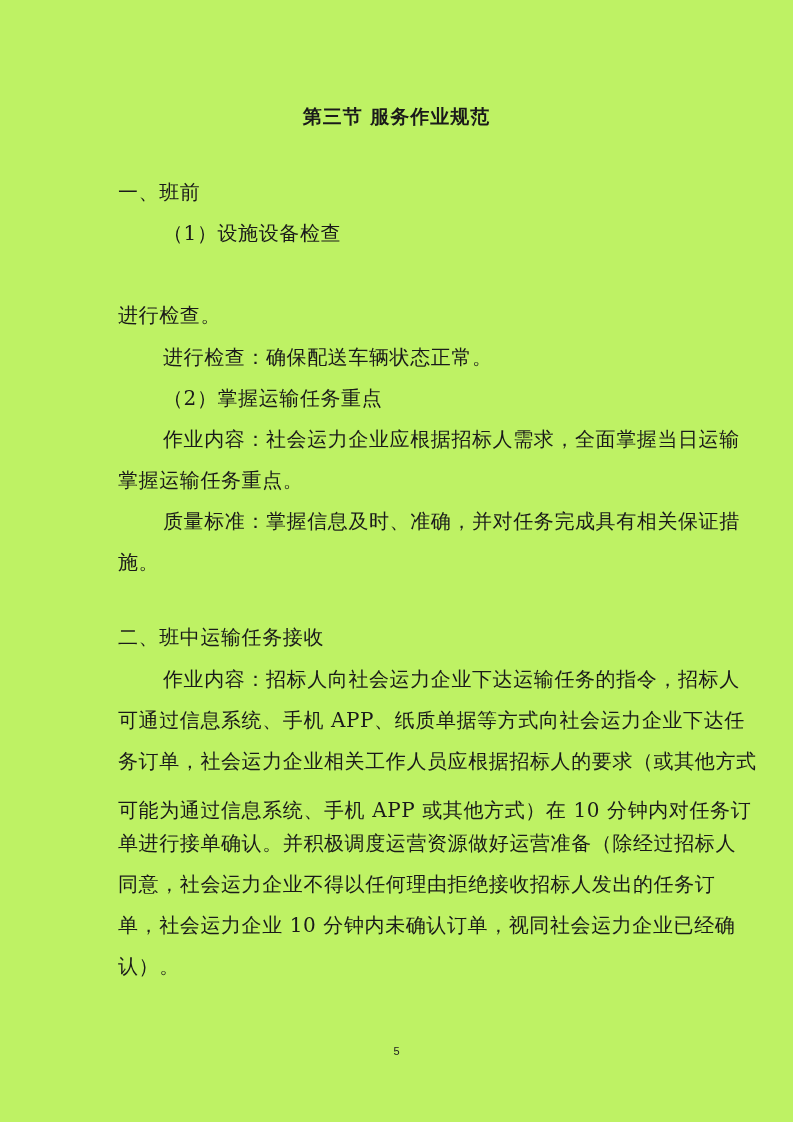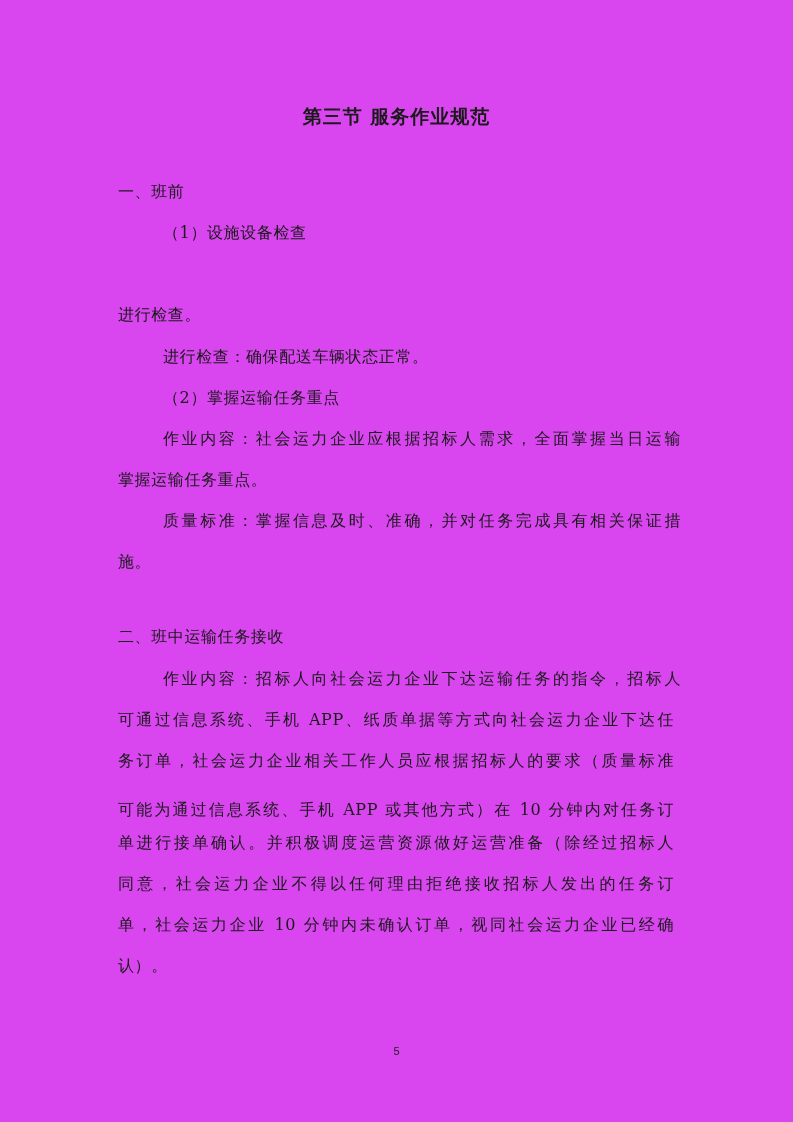--- a/index.html
+++ b/index.html
@@ -1,25 +1,25 @@
 <!DOCTYPE html>
 <html><head>
   <meta charset="utf-8">
   <style>
     html, body { margin: 0; padding: 0; background: #ffffff; }
     body {
       width: 793px; height: 1122px; position: relative; overflow: hidden;
       font-family: "DejaVu Serif", "Liberation Serif", serif;
       color: #1a1a1a;
     }
-    .page { position: absolute; left: 0; top: 0; width: 793px; height: 1122px; background: #d946ef; }
+    .page { position: absolute; left: 0; top: 0; width: 793px; height: 1122px; background: #bef264; }
     .line {
       position: absolute;
       left: 118px;
-      font-size: 16px;
+      font-size: 20px;
       line-height: 24px;
       white-space: nowrap;
       letter-spacing: 0.6px;
     }
     .indent { left: 157px; margin-left: 6px; }
     .title {
       position: absolute; top: 104px; left: 0; width: 793px;
       text-align: center; font-weight: bold; font-size: 19px;
       font-family: "DejaVu Sans", "Liberation Sans", sans-serif;
       letter-spacing: 1px;
@@ -50,21 +50,21 @@
   <div class="line indent" style="top:427px;"><span class="justify-ind">作业内容：社会运力企业应根据招标人需求，全面掌握当日运输</span></div>
   <div class="line" style="top:468px;">掌握运输任务重点。</div>
 
   <div class="line indent" style="top:509px;"><span class="justify-ind">质量标准：掌握信息及时、准确，并对任务完成具有相关保证措</span></div>
   <div class="line" style="top:550px;">施。</div>
 
   <div class="line" style="top:625px;">二、班中运输任务接收</div>
 
   <div class="line" style="top:708px;"><span class="justify">可通过信息系统、手机 APP、纸质单据等方式向社会运力企业下达任</span></div>
   <div class="line indent" style="top:667px;"><span class="justify-ind">作业内容：招标人向社会运力企业下达运输任务的指令，招标人</span></div>
-  <div class="line" style="top:749px;"><span class="justify">务订单，社会运力企业相关工作人员应根据招标人的要求（质量标准</span></div>
+  <div class="line" style="top:749px;"><span class="justify">务订单，社会运力企业相关工作人员应根据招标人的要求（或其他方式</span></div>
   <div class="line" style="top:790px;margin-top:8px;"><span class="justify">可能为通过信息系统、手机 APP 或其他方式）在 10 分钟内对任务订</span></div>
   <div class="line" style="top:831px;"><span class="justify">单进行接单确认。并积极调度运营资源做好运营准备（除经过招标人</span></div>
   <div class="line" style="top:872px;"><span class="justify">同意，社会运力企业不得以任何理由拒绝接收招标人发出的任务订</span></div>
   <div class="line" style="top:913px;"><span class="justify">单，社会运力企业 10 分钟内未确认订单，视同社会运力企业已经确</span></div>
   <div class="line" style="top:954px;">认）。</div>
 
   <div class="pagenum">5</div>
 </div>
 
 </body></html>

